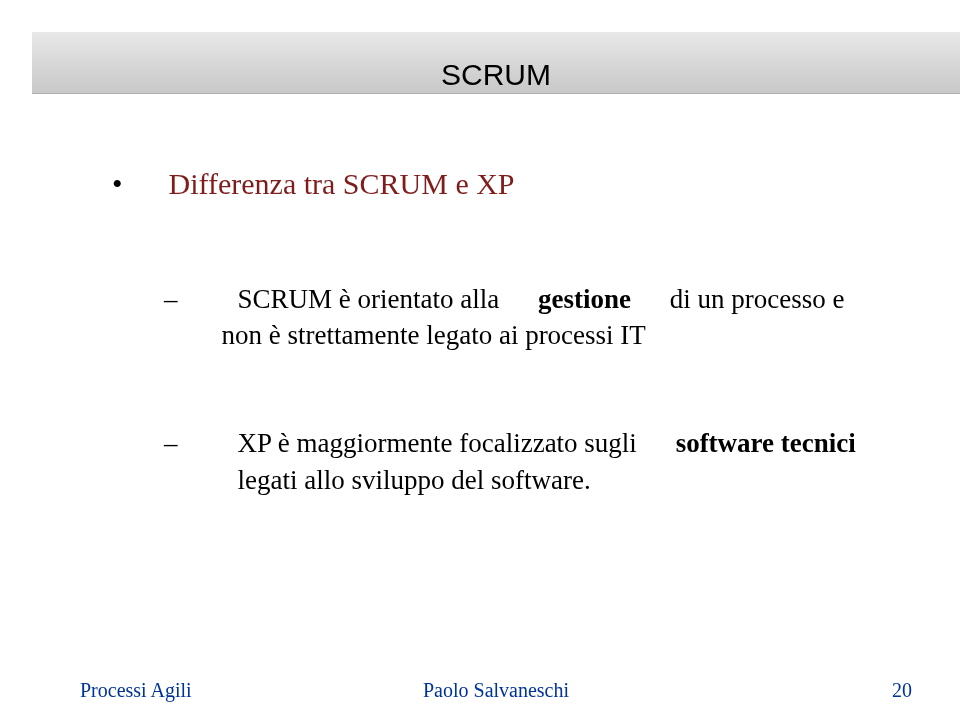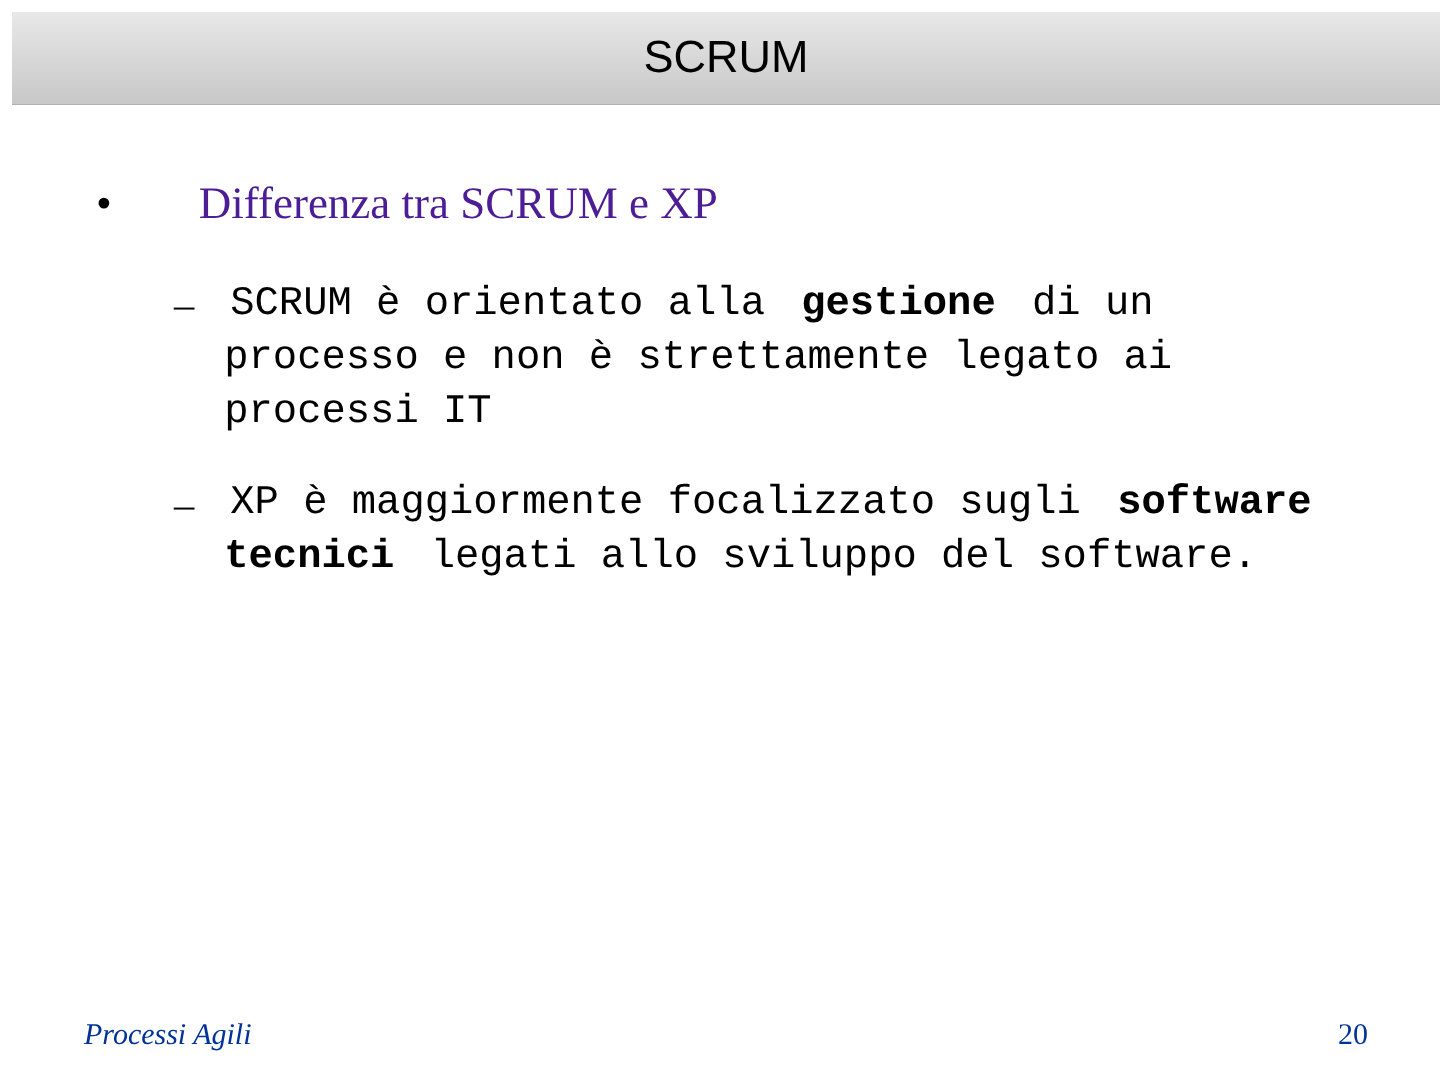--- a/index.html
+++ b/index.html
@@ -1,17 +1,17 @@
 <!DOCTYPE html>
 <html><head>
   <meta charset="utf-8">
   <style>
     * {
       margin: 0;
-      padding: 4px;
+      padding: 16px;
       box-sizing: border-box;
     }
     body {
       width: 960px;
       height: 720px;
       background: #ffffff;
       font-family: "Times New Roman", Times, serif;
       position: relative;
       overflow: hidden;
     }
@@ -40,59 +40,56 @@
       margin-bottom: 12px;
     }
     .bullet-dot {
       font-size: 30px;
       color: #000000;
       margin-right: 14px;
       line-height: 1.3;
     }
     .bullet-level1-text {
       font-size: 30px;
-      color: #4c1d95;
+      color: #7f1d1d;
       line-height: 1.35;
-      margin-left: 36px;
     }
     .bullet-level2 {
       display: flex;
       align-items: flex-start;
       margin-left: 52px;
       margin-bottom: 8px;
     }
     .dash {
       font-size: 27px;
       color: #000000;
       margin-right: 12px;
       line-height: 1.35;
     }
     .bullet-level2-text {
       font-size: 27px;
       color: #000000;
       line-height: 1.35;
       max-width: 780px;
-      font-family: Liberation Mono, monospace;
     }
     .bold {
       font-weight: bold;
     }
     .footer {
       position: absolute;
       bottom: 18px;
       left: 0;
       width: 100%;
       padding: 0 48px;
       display: flex;
       justify-content: space-between;
       align-items: baseline;
     }
     .footer-left {
       font-size: 20px;
-      font-style: italic;
       color: #003399;
     }
     .footer-center {
       font-size: 20px;
       color: #003399;
       position: absolute;
       left: 50%;
       transform: translateX(-50%);
     }
     .footer-right {
@@ -123,14 +120,15 @@
   <div class="bullet-level2">
     <span class="dash">–</span>
     <span class="bullet-level2-text">
       <span>XP è maggiormente focalizzato sugli </span><span class="bold">software tecnici</span><span> legati allo sviluppo del software.</span>
     </span>
   </div>
 </div>
 
 <div class="footer">
   <span class="footer-left">Processi Agili</span>
+  <span class="footer-center">Paolo Salvaneschi</span>
   <span class="footer-right">20</span>
 </div>
 
 </body></html>

